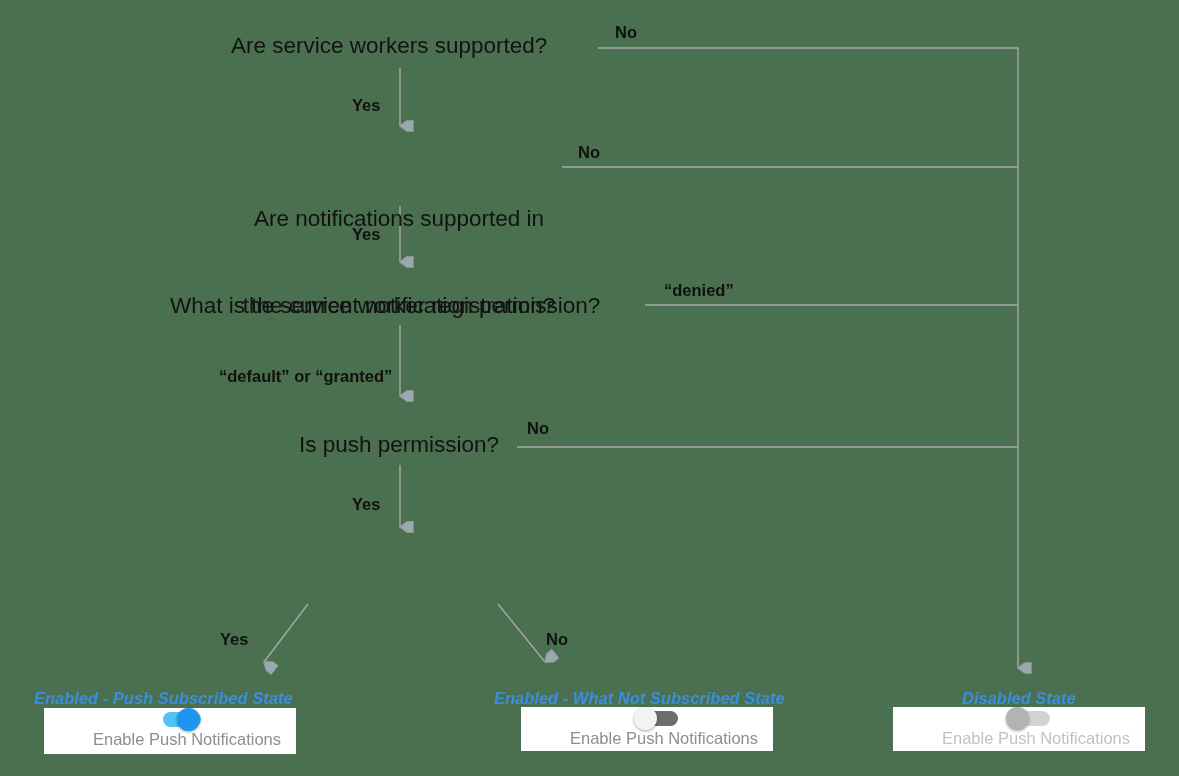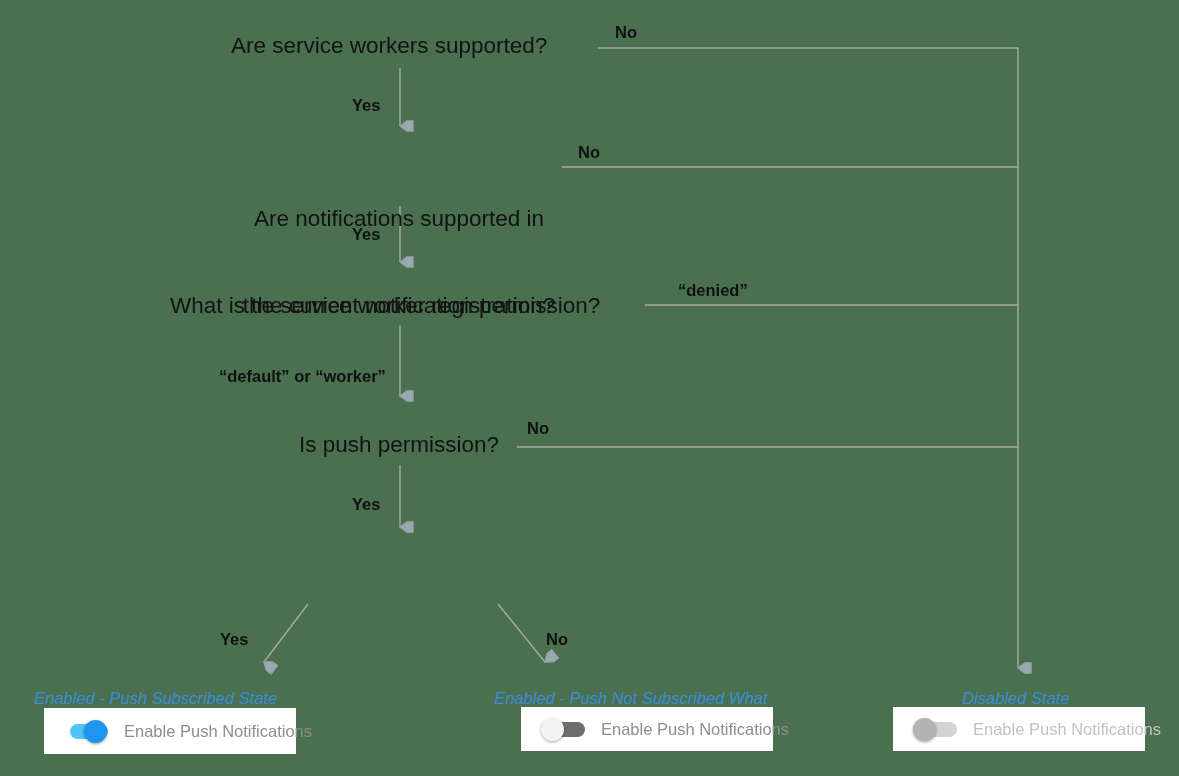--- a/index.html
+++ b/index.html
@@ -40,31 +40,32 @@
     color: #101010;
     font-size: 16.5px;
     font-weight: 700;
     white-space: pre;
     line-height: 20px;
   }
   .state-label {
     position: absolute;
     color: #3a8ee0;
     font-style: italic;
-    font-weight: normal;
+    font-weight: bold;
     font-size: 16.5px;
     white-space: pre;
     line-height: 20px;
   }
   .card {
     position: absolute;
     background: #ffffff;
     display: flex;
     align-items: center;
     box-sizing: border-box;
+    flex-direction: column;
   }
   .toggle {
     position: relative;
     width: 46px;
     height: 22px;
     flex: 0 0 auto;
   }
   .toggle .track {
     position: absolute;
     left: 6px;
@@ -139,39 +140,39 @@
 
   <div class="node-text" style="left:299px; top:430px;">Is push permission?</div>
 
 
   <div class="edge-label" style="left:615px; top:22px;">No</div>
   <div class="edge-label" style="left:352px; top:95px;">Yes</div>
 
   <div class="edge-label" style="left:578px; top:142px;">No</div>
   <div class="edge-label" style="left:352px; top:224px;">Yes</div>
 
-  <div class="edge-label" style="left:678px; top:280px;text-align:right;">“denied”</div>
-  <div class="edge-label" style="left:219px; top:366px;">“default” or “worker”</div>
+  <div class="edge-label" style="left:664px; top:280px;text-align:right;">“denied”</div>
+  <div class="edge-label" style="left:219px; top:366px;">“default” or “granted”</div>
 
   <div class="edge-label" style="left:527px; top:418px;">No</div>
   <div class="edge-label" style="left:352px; top:494px;">Yes</div>
 
   <div class="edge-label" style="left:220px; top:629px;">Yes</div>
   <div class="edge-label" style="left:546px; top:629px;">No</div>
 
   <div class="state-label" style="left:34px; top:688px;">Enabled - Push Subscribed State</div>
   <div class="card" style="left:44px; top:708px; width:252px; height:46px; padding-left:20px;">
     <span class="toggle on">
       <span class="track"></span>
       <span class="knob"></span>
     </span>
     <span class="card-label">Enable Push Notifications</span>
   </div>
 
-  <div class="state-label" style="left:494px; top:688px;">Enabled - Push Not Subscribed What</div>
+  <div class="state-label" style="left:494px; top:688px;">Enabled - What Not Subscribed State</div>
   <div class="card" style="left:521px; top:707px; width:252px; height:44px; padding-left:20px;">
     <span class="toggle off">
       <span class="track"></span>
       <span class="knob"></span>
     </span>
     <span class="card-label">Enable Push Notifications</span>
   </div>
 
   <div class="state-label" style="left:962px; top:688px;">Disabled State</div>
   <div class="card" style="left:893px; top:707px; width:252px; height:44px; padding-left:20px;">

